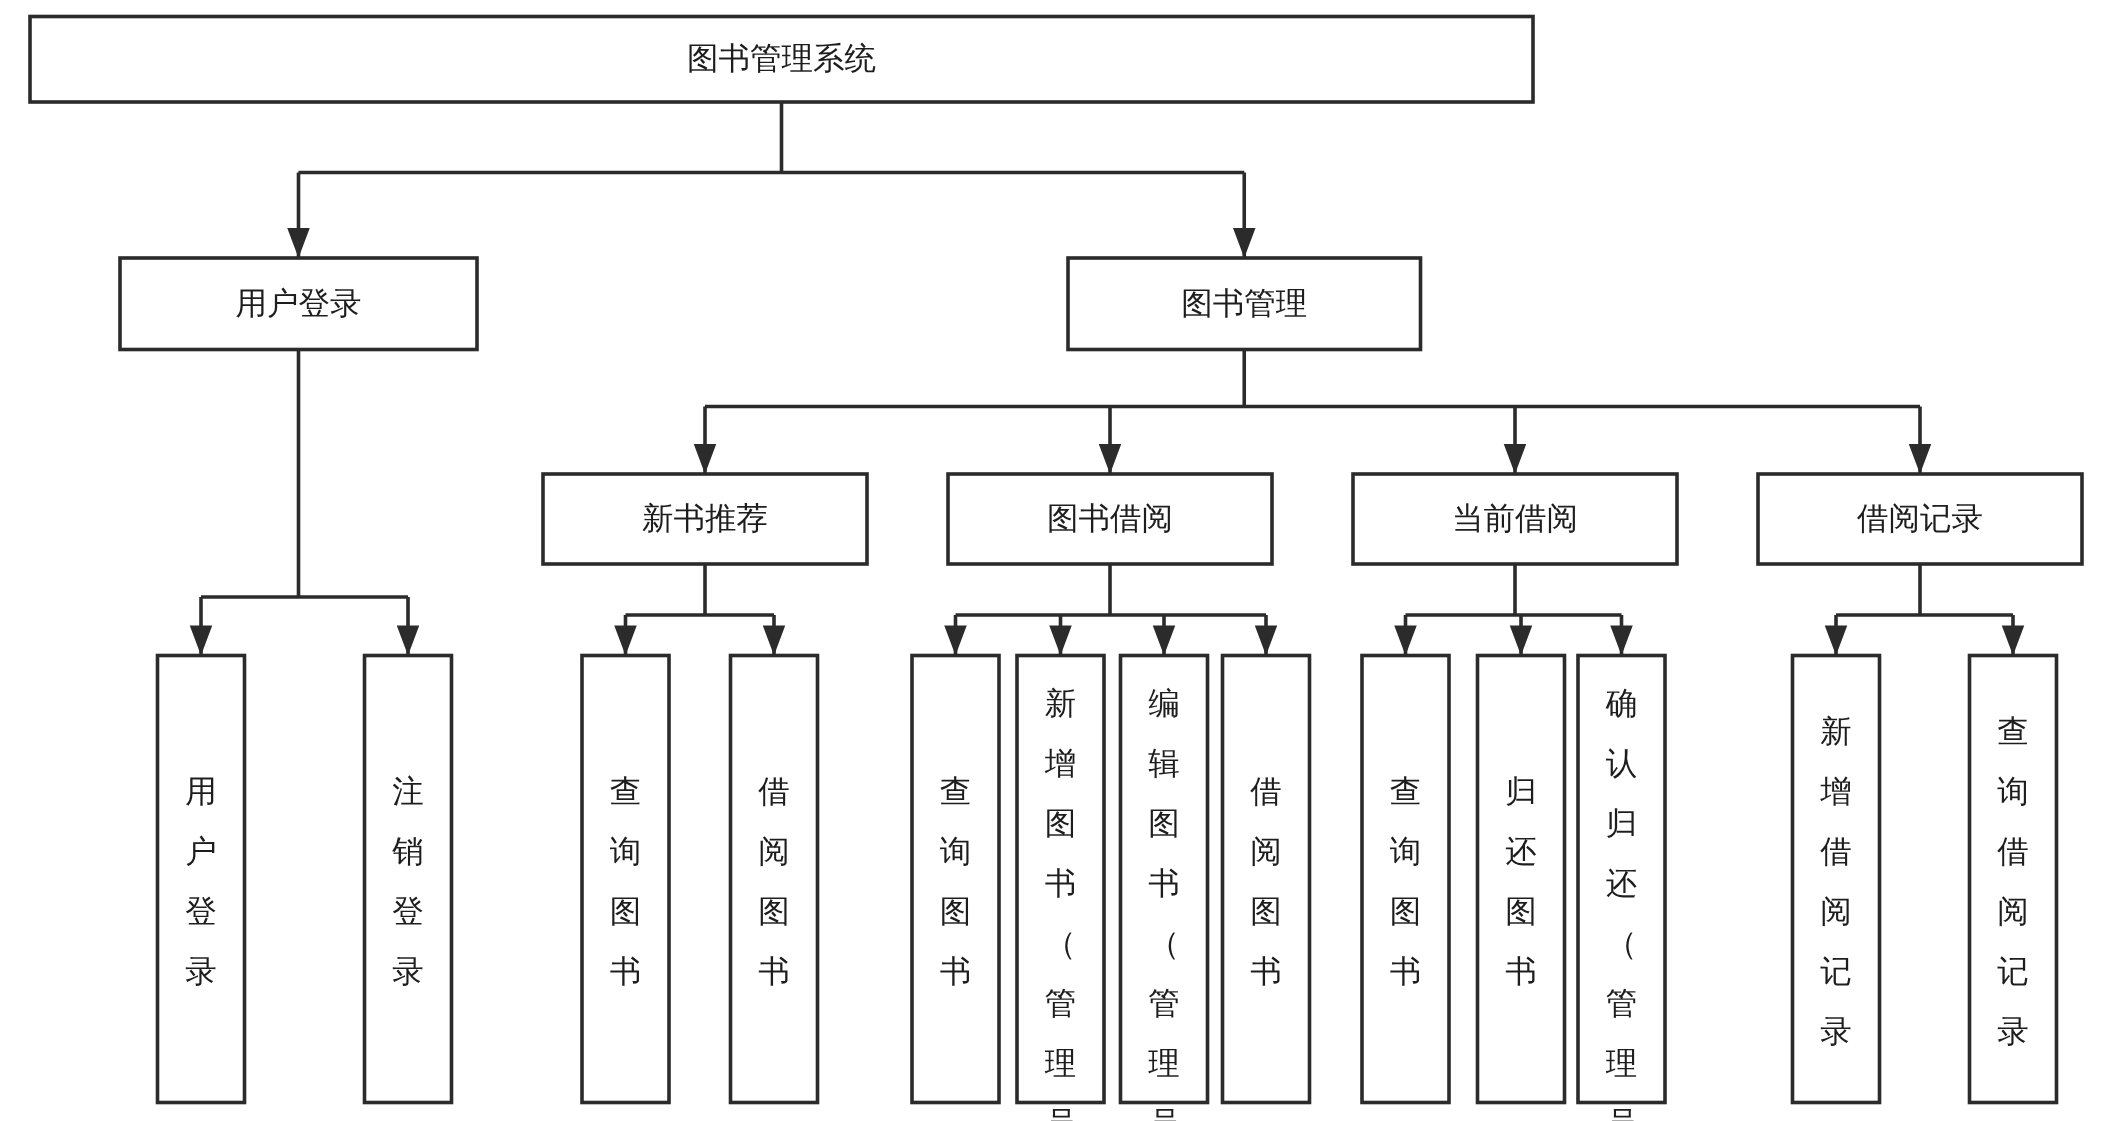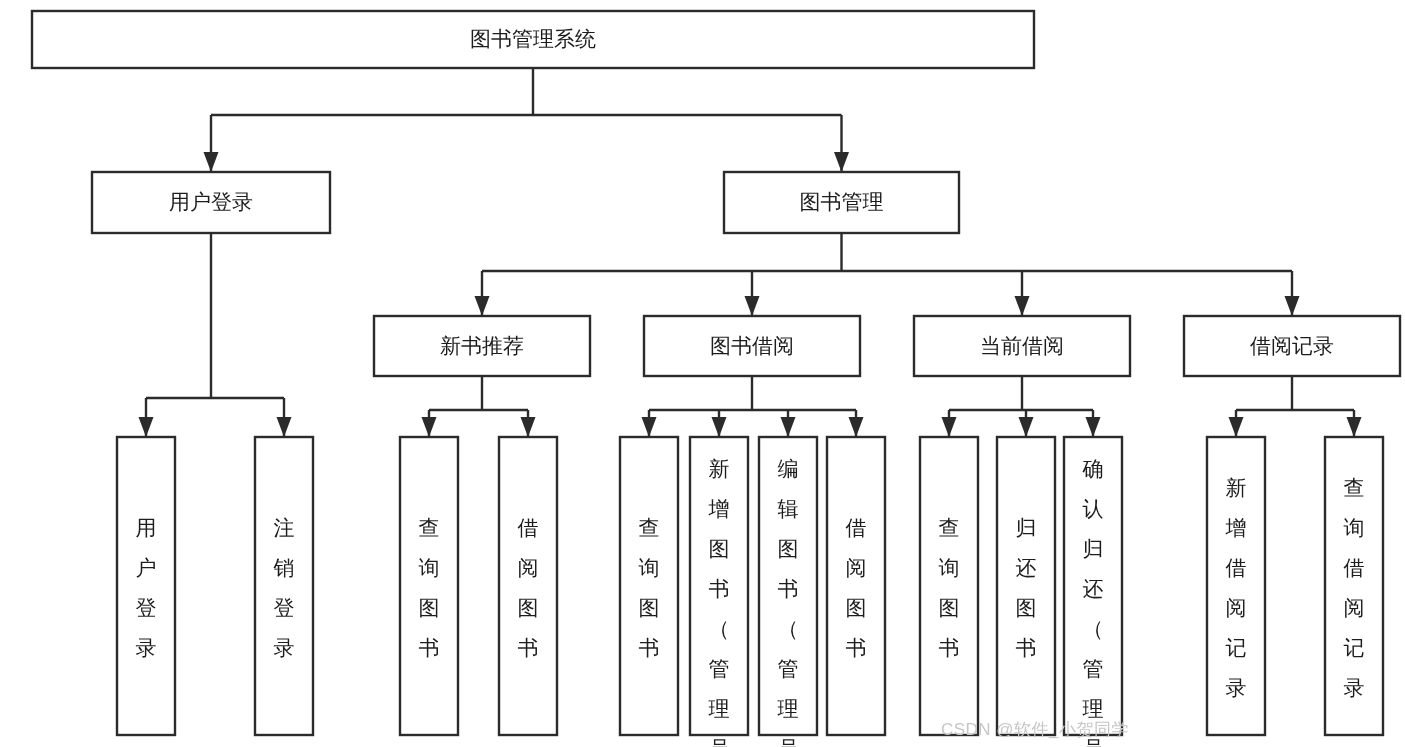--- a/index.html
+++ b/index.html
@@ -11,21 +11,20 @@
     width: 1405px;
     height: 747px;
     font-family: "Liberation Sans", "DejaVu Sans", sans-serif;
     overflow: hidden;
     position: relative;
   }
   #diagram-root {
     position: relative;
     width: 1129px;
     height: 747px;
-    margin-left: 12px;
   }
   svg.diagram-canvas {
     position: absolute;
     left: 0;
     top: 0;
     width: 1405px;
     height: 747px;
     display: block;
   }
   .node-box {
@@ -203,14 +202,13 @@
         <g>
           <rect x="1195" y="437" width="58" height="298" class="node-box"></rect>
           <text x="1224" y="494.8" class="node-label-vertical"><tspan x="1224" dy="0">新</tspan><tspan x="1224" dy="40">增</tspan><tspan x="1224" dy="40">借</tspan><tspan x="1224" dy="40">阅</tspan><tspan x="1224" dy="40">记</tspan><tspan x="1224" dy="40">录</tspan></text>
         </g>
         <g>
           <rect x="1313" y="437" width="58" height="298" class="node-box"></rect>
           <text x="1342" y="494.8" class="node-label-vertical"><tspan x="1342" dy="0">查</tspan><tspan x="1342" dy="40">询</tspan><tspan x="1342" dy="40">借</tspan><tspan x="1342" dy="40">阅</tspan><tspan x="1342" dy="40">记</tspan><tspan x="1342" dy="40">录</tspan></text>
         </g>
       </g>
     </svg>
-  <div class="watermark">CSDN @软件_小贺同学</div>
 </div>
 
 </body></html>

